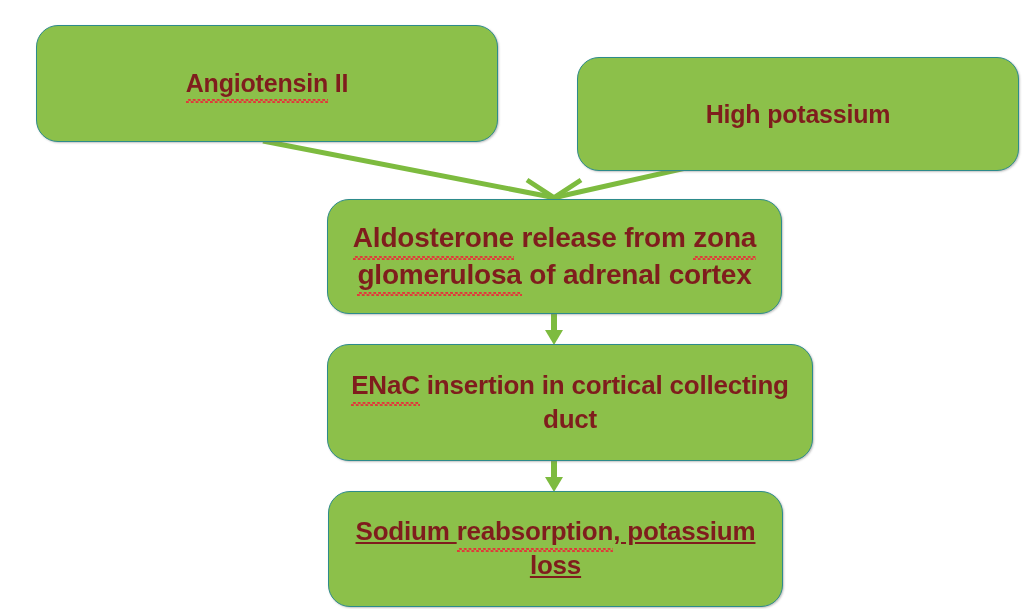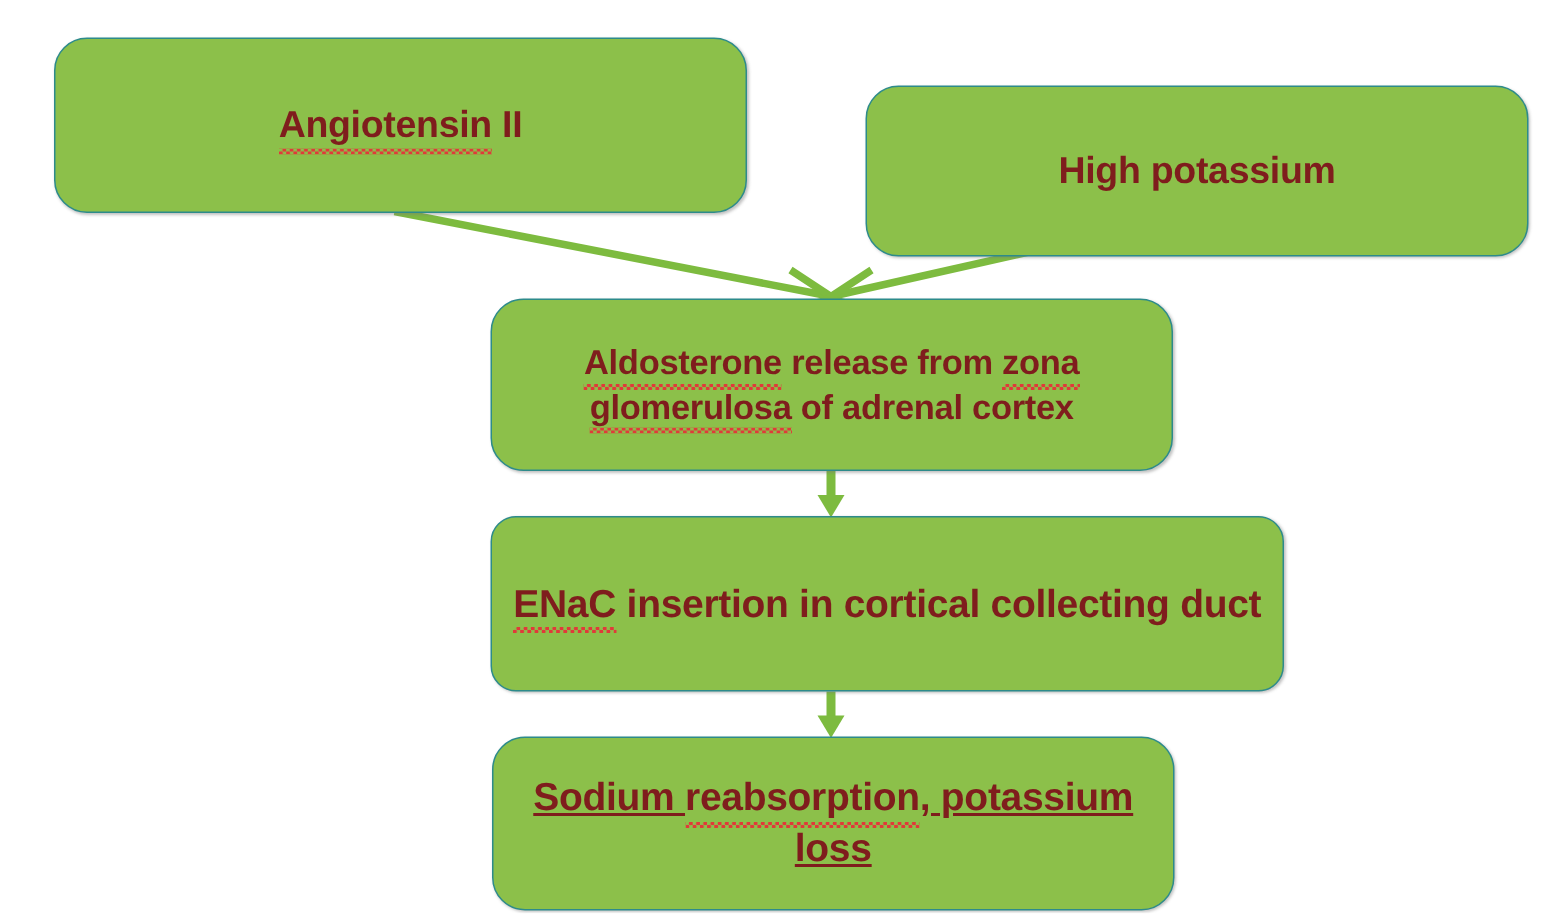--- a/index.html
+++ b/index.html
@@ -59,26 +59,26 @@
     left: 0;
     top: 0;
     width: 1036px;
     height: 609px;
     overflow: visible;
   }
   
   #node-angiotensin   { left: 36px;  top: 25px;  width: 462px; height: 117px; }
   #node-potassium     { left: 577px; top: 25px;  width: 442px; height: 114px; margin-top: 32px; }
   #node-aldosterone   { left: 327px; top: 199px; width: 455px; height: 115px; }
-  #node-enac          { left: 327px; top: 344px; width: 529px; height: 117px; border-radius: 17px; }
+  #node-enac          { left: 327px; top: 344px; width: 486px; height: 117px; }
   #node-sodium        { left: 328px; top: 491px; width: 455px; height: 116px; }
 
   #node-angiotensin .label { font-size: 25px; }
   #node-potassium   .label { font-size: 25px; }
-  #node-aldosterone .label { font-size: 23px; }
+  #node-aldosterone .label { font-size: 28px; }
   #node-enac        .label { font-size: 26px; }
   #node-sodium      .label { font-size: 26px; text-decoration: underline; }
 </style>
 </head>
 <body>
 
 <div id="canvas">
 
   <svg class="edges" viewBox="0 0 1036 609" xmlns="http://www.w3.org/2000/svg">
 

